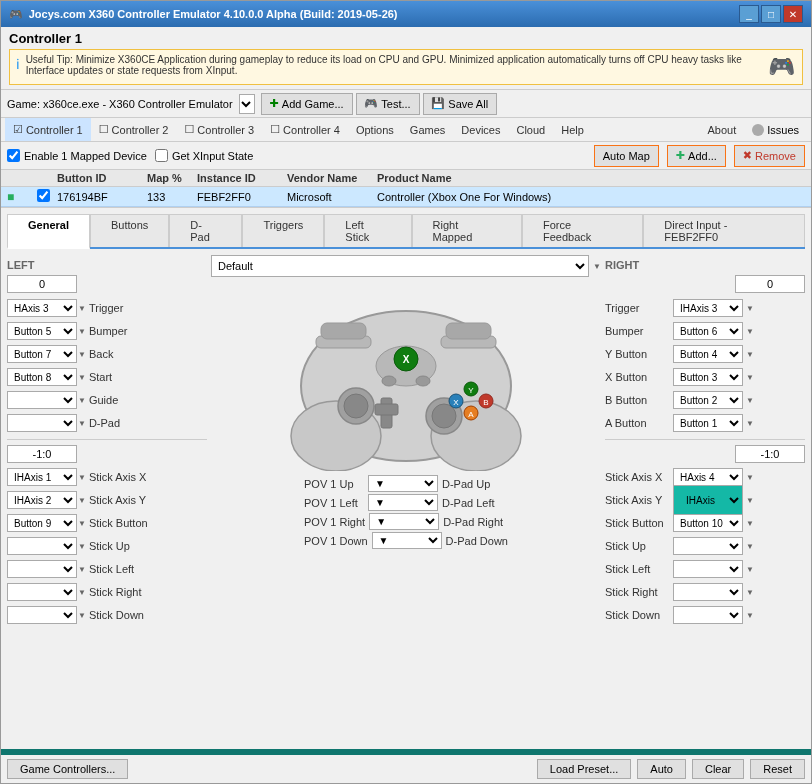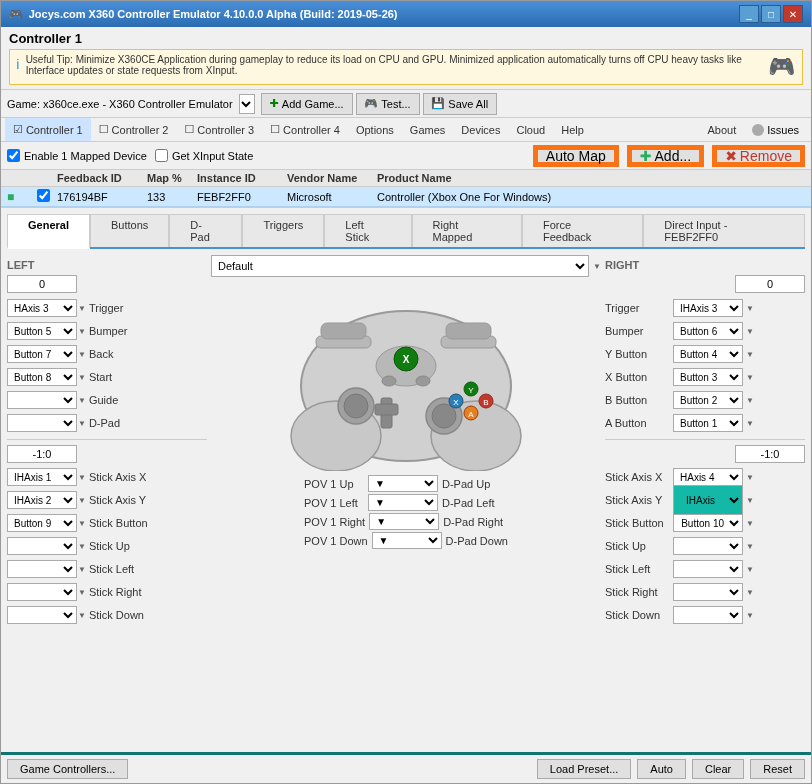--- a/index.html
+++ b/index.html
@@ -158,23 +158,23 @@
       display: flex;
       align-items: center;
       gap: 4px;
       font-size: 11px;
       cursor: pointer;
       justify-content: space-between;
     }
     .toolbar-spacer { flex: 1; }
     .action-btn {
       background: #e0e0e0;
-      border: 5px solid #f97316;
+      border: 1px solid #f97316;
       padding: 2px 8px;
-      font-size: 14px;
+      font-size: 11px;
       cursor: pointer;
       display: flex;
       align-items: center;
       gap: 3px;
       height: 22px;
       justify-content: center;
     }
     .action-btn.remove { color: #c0392b; }
     .action-btn .green-icon { color: #27ae60; }
     .action-btn .red-icon { color: #c0392b; }
@@ -316,21 +316,21 @@
       align-items: center;
       flex-shrink: 0;
       height: 22px;
     }
 
     .bottom-buttons {
       display: flex;
       gap: 6px;
       align-items: center;
       padding: 4px 6px;
-      border-top: 3px solid #0f766e;
+      border-top: 6px solid #0f766e;
       flex-shrink: 0;
       background: #f0f0f0;
     }
     .bottom-btn {
       background: #e0e0e0;
       border: 1px solid #aaa;
       padding: 3px 12px;
       font-size: 11px;
       cursor: pointer;
     }
@@ -496,21 +496,21 @@
     <button class="action-btn remove">
       <span class="red-icon">✖</span>
       <span>Remove</span>
     </button>
   </div>
 
   <div class="device-table">
     <div class="device-table-header">
       <div class="col-active"></div>
       <div class="col-checkbox"></div>
-      <div class="col-setting">Feedback ID</div>
+      <div class="col-setting">Button ID</div>
       <div class="col-map">Map %</div>
       <div class="col-instance">Instance ID</div>
       <div class="col-vendor">Vendor Name</div>
       <div class="col-product">Product Name</div>
     </div>
     <div class="device-table-row">
       <div class="col-active">
         <span style="color:#27ae60; font-size:12px;">■</span>
       </div>
       <div class="col-checkbox">
@@ -733,21 +733,21 @@
           <select class="sel" style="width:70px; font-size:10px; border:1px solid #aaa; background:white; padding:1px 2px; cursor:pointer; height:18px;"><option>HAxis 4</option></select>
           <span style="font-size:8px; color:#666;">▼</span>
         </div>
         <div class="right-mapping-row">
           <span class="lbl">Stick Axis Y</span>
           <select class="sel" style="width:70px; font-size:10px; border:1px solid #aaa; background:#14b8a6; padding:1px 8px; cursor:pointer; height:30px;"><option>IHAxis 5</option></select>
           <span style="font-size:8px; color:#666;">▼</span>
         </div>
         <div class="right-mapping-row">
           <span class="lbl">Stick Button</span>
-          <select class="sel" style="width:70px; font-size:10px; border:1px solid #aaa; background:white; padding:1px 2px; cursor:pointer; height:18px;text-align:right;"><option>Button 10</option></select>
+          <select class="sel" style="width:70px; font-size:10px; border:1px solid #aaa; background:white; padding:1px 2px; cursor:pointer; height:18px;"><option>Button 10</option></select>
           <span style="font-size:8px; color:#666;">▼</span>
         </div>
         <div class="right-mapping-row">
           <span class="lbl">Stick Up</span>
           <select class="sel" style="width:70px; font-size:10px; border:1px solid #aaa; background:white; padding:1px 2px; cursor:pointer; height:18px;"><option></option></select>
           <span style="font-size:8px; color:#666;">▼</span>
         </div>
         <div class="right-mapping-row">
           <span class="lbl">Stick Left</span>
           <select class="sel" style="width:70px; font-size:10px; border:1px solid #aaa; background:white; padding:1px 2px; cursor:pointer; height:18px;"><option></option></select>

